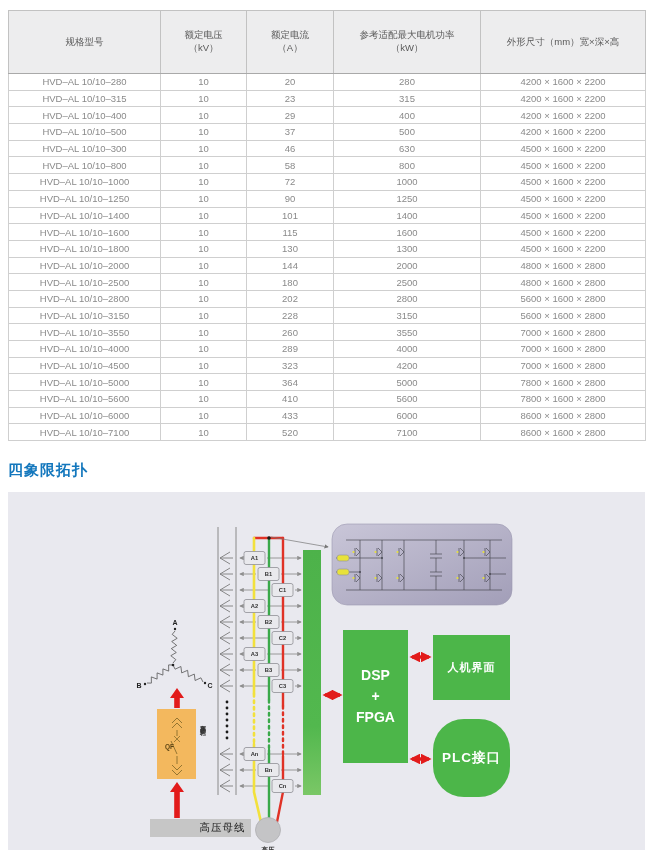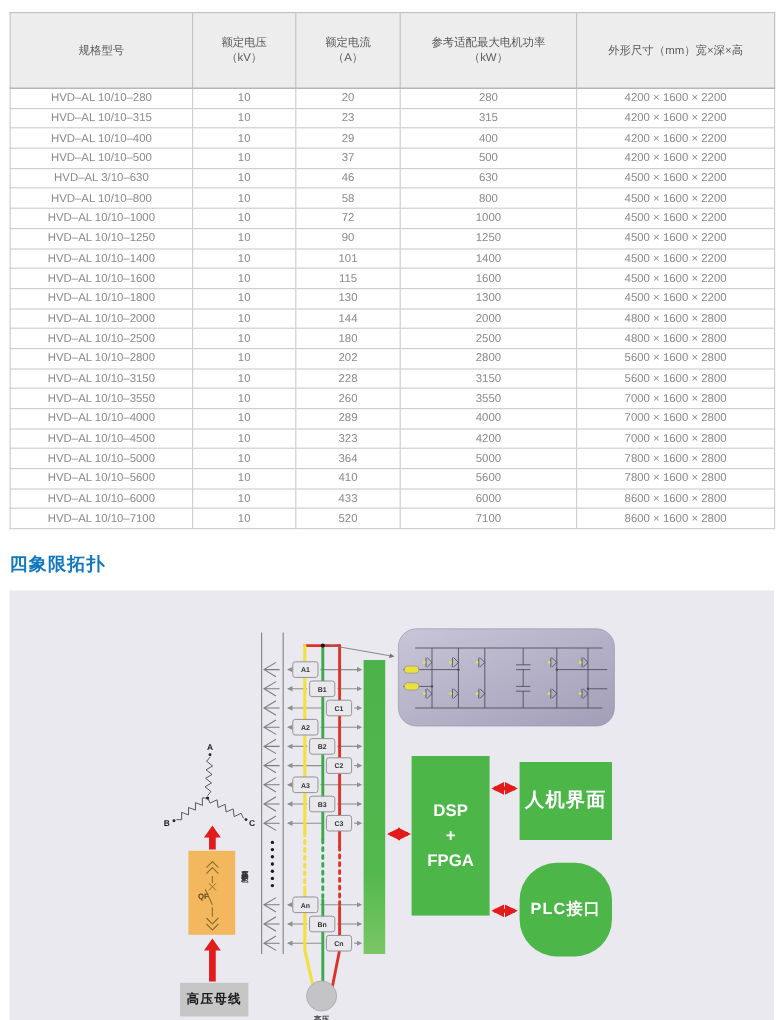--- a/index.html
+++ b/index.html
@@ -16,25 +16,25 @@
   
   h2.sec{margin:20px 14px 12px 8px;font-size:15px;font-weight:bold;color:#1377bd;letter-spacing:1px;}
 
   
   .panel{position:relative;width:637px;height:385px;margin-left:8px;background:#e9e9ef;
     border-bottom:5px solid #d6d6df;}
   .panel svg{position:absolute;left:0;top:0;}
   .gbox{position:absolute;background:#4cb649;color:#fff;font-weight:bold;
     display:flex;align-items:center;justify-content:center;text-align:center;}
   .dsp{left:335px;top:138px;width:65px;height:133px;font-size:14px;line-height:1.5;}
-  .hmi{left:425px;top:143px;width:77px;height:65px;font-size:16px;letter-spacing:1px;}
+  .hmi{left:425px;top:143px;width:77px;height:65px;font-size:11px;letter-spacing:1px;}
   .plc{left:425px;top:227px;width:77px;height:78px;font-size:13.5px;letter-spacing:1px;border-radius:31px;}
-  .busbox{position:absolute;left:142px;top:327px;width:57px;height:28px;background:#c6c6c6;
-    color:#1a1a1a;font-size:10.5px;font-weight:bold;display:flex;align-items:center;
-    justify-content:center;letter-spacing:1px;}
+  .busbox{position:absolute;left:142px;top:327px;width:57px;height:18px;background:#c6c6c6;
+    color:#1a1a1a;font-size:10.5px;font-weight:normal;display:flex;align-items:center;
+    justify-content:center;letter-spacing:1px;padding-left:44px;}
   .vlabel{position:absolute;left:190px;top:228px;writing-mode:vertical-rl;text-orientation:upright;
     font-size:6px;color:#333;letter-spacing:1px;font-weight:bold;}
 </style>
 </head>
 <body>
 
 <table class="spec">
   <colgroup>
     <col class="c1">
       <col class="c2">
@@ -74,21 +74,21 @@
         <td>4200 × 1600 × 2200</td>
       </tr>
       <tr>
         <td>HVD–AL 10/10–500</td>
         <td>10</td>
         <td>37</td>
         <td>500</td>
         <td>4200 × 1600 × 2200</td>
       </tr>
       <tr>
-        <td>HVD–AL 3/10–630</td>
+        <td>HVD–AL 10/10–300</td>
         <td>10</td>
         <td>46</td>
         <td>630</td>
         <td>4500 × 1600 × 2200</td>
       </tr>
       <tr>
         <td>HVD–AL 10/10–800</td>
         <td>10</td>
         <td>58</td>
         <td>800</td>

